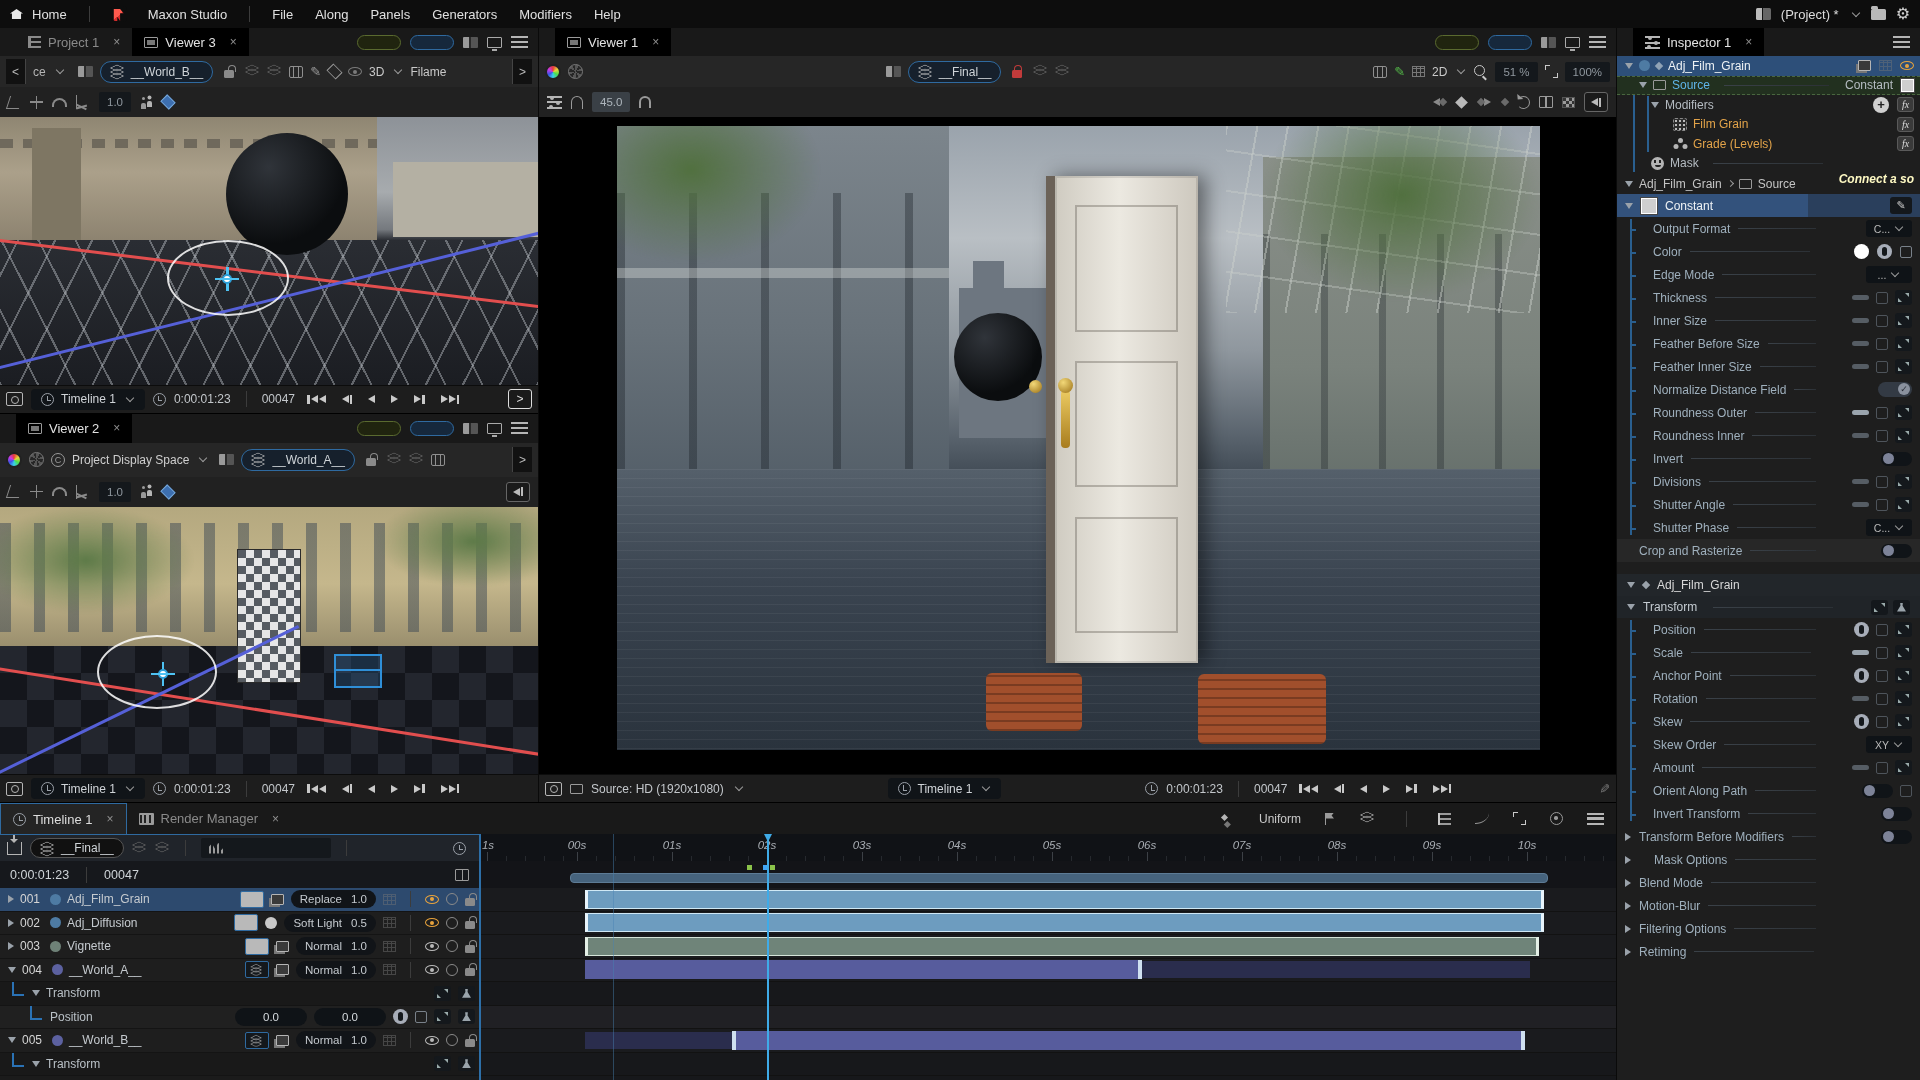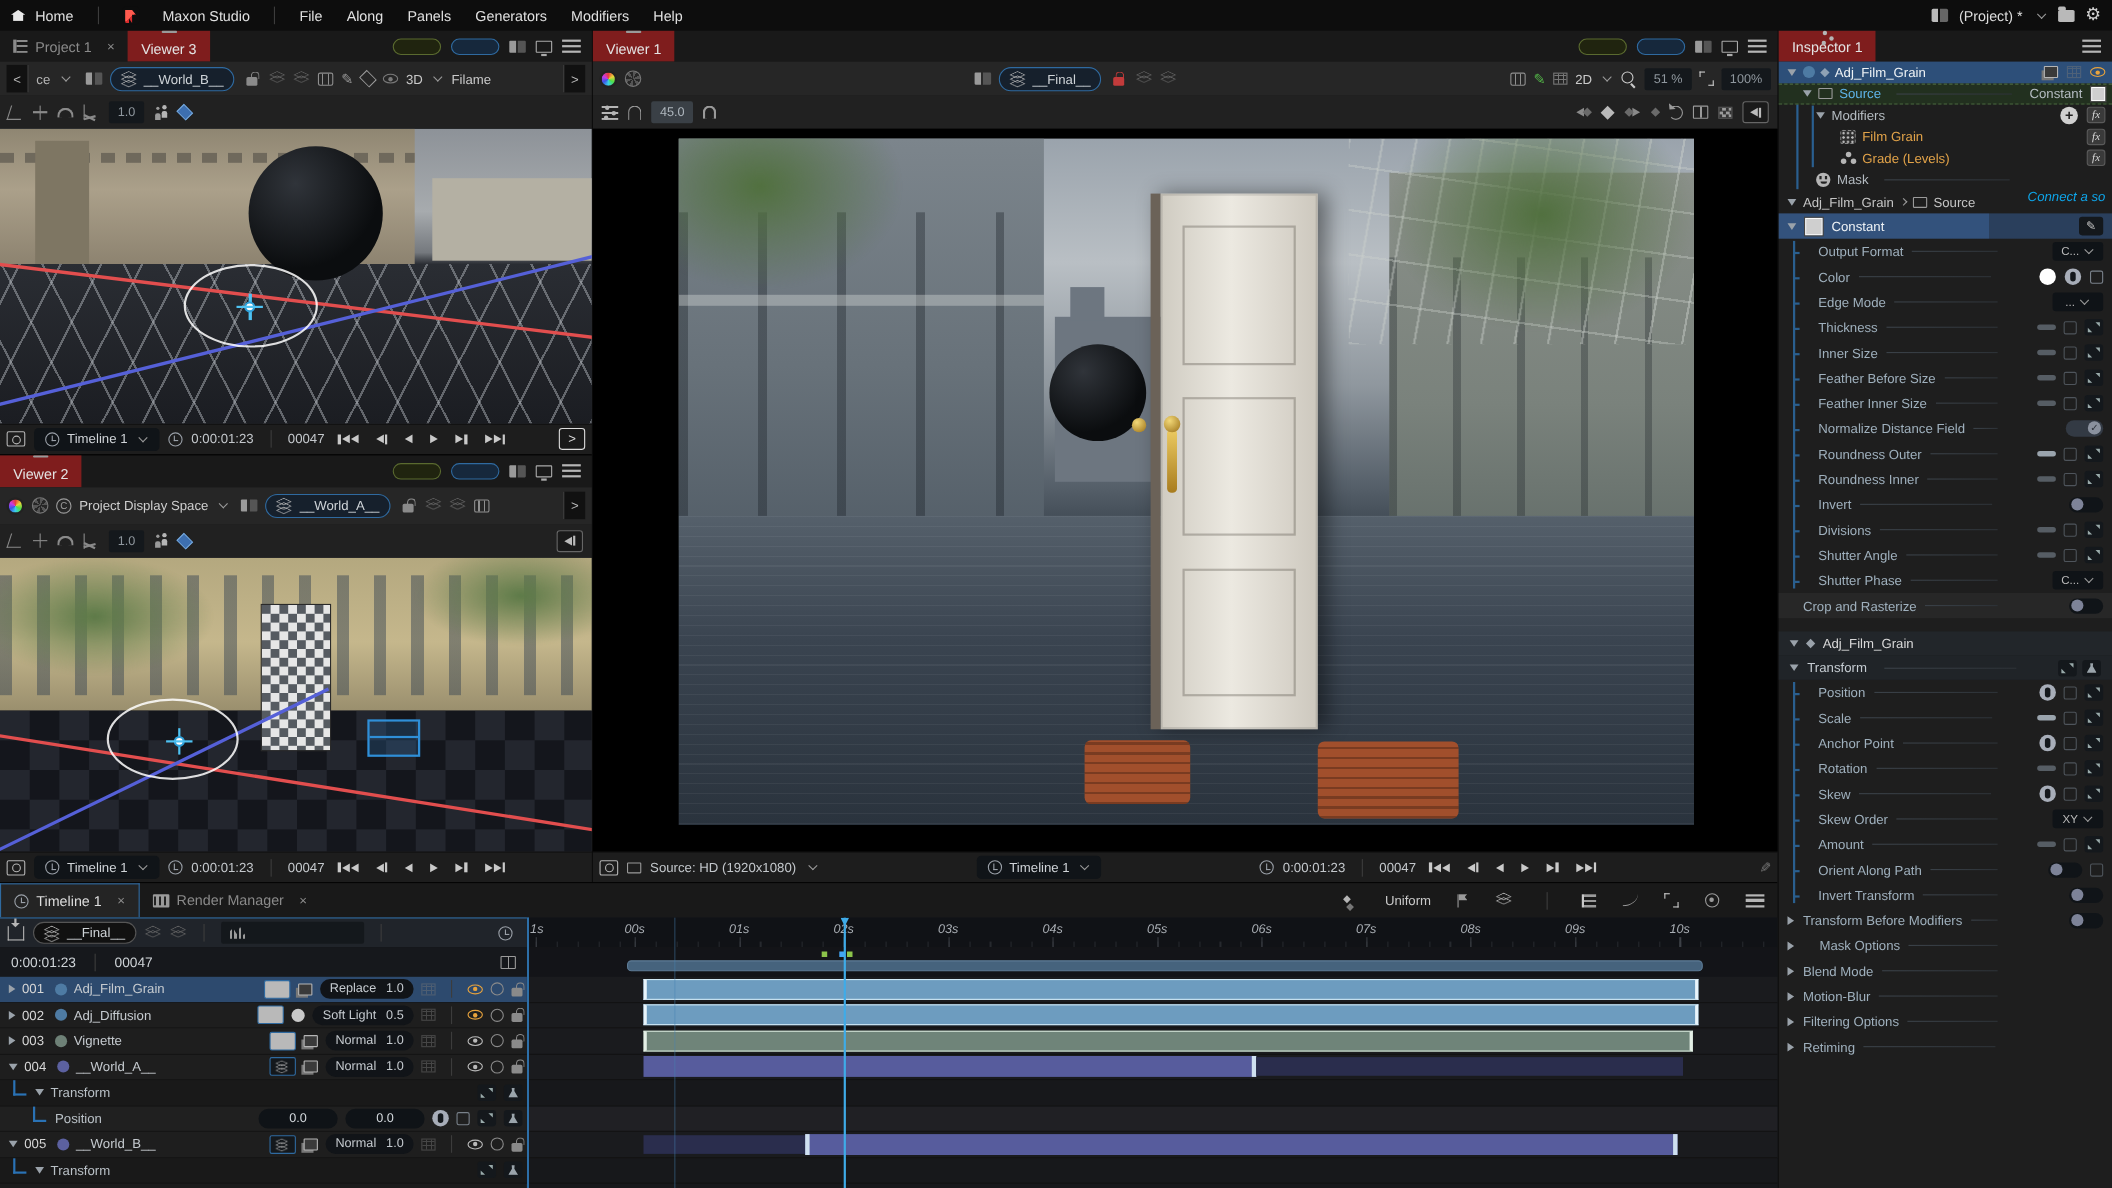--- a/index.html
+++ b/index.html
@@ -83,23 +83,23 @@
   .folder-ic::before{content:"";position:absolute;top:-3px;left:0;width:7px;height:3px;background:#b9b9b9;border-radius:1.5px 1.5px 0 0;}
   .gear-ic{color:#cfcfcf;font-size:16px;line-height:1;}
   
   .main{flex:1;display:flex;min-height:0;}
   .work{width:1616px;display:flex;flex-direction:column;min-width:0;}
   .viewers{flex:1;display:flex;min-height:0;}
   .leftcol{width:539px;display:flex;flex-direction:column;border-right:1px solid #0a0a0a;}
   .centercol{flex:1;display:flex;flex-direction:column;min-width:0;}
   .rightcol{width:304px;background:#1e1e1e;display:flex;flex-direction:column;border-left:1px solid #0a0a0a;}
   
-  .tabrow{height:28px;background:#191919;display:flex;align-items:stretch;flex:none;}
+  .tabrow{height:28px;background:#191919;display:flex;align-items:stretch;flex:none;padding-left:16px;}
   .tab{display:flex;align-items:center;padding:0 12px;color:#8a8a8a;gap:7px;font-size:13px;}
-  .tab.active{background:#7f1d1d;color:#e3e3e3;flex-direction:column;}
+  .tab.active{background:#000000;color:#e3e3e3;}
   .tab.blue-outline{border:1.5px solid #2f6aa0;border-bottom:none;background:#242424;color:#ddd;}
   .tabrow .right{margin-left:auto;display:flex;align-items:center;gap:9px;padding-right:10px;}
   .tabicon{width:14px;height:11px;border:1.5px solid #9a9a9a;border-radius:1px;background:linear-gradient(#777,#777) 2px 2px/8px 5px no-repeat;}
   .listic{width:13px;height:12px;border-left:3px solid #8a8a8a;background:repeating-linear-gradient(#8a8a8a 0 2px,transparent 2px 5px);}
   .slidersic{width:15px;height:13px;background:repeating-linear-gradient(#b5b5b5 0 2px,transparent 2px 5.5px);position:relative;}
   .slidersic::after{content:"";position:absolute;left:3px;top:0;width:4px;height:4px;border-radius:50%;background:#b5b5b5;box-shadow:6px 5px 0 #b5b5b5,-1px 9px 0 #b5b5b5;}
   .filmic{width:15px;height:12px;background:#9a9a9a;border-radius:1px;position:relative;}
   .filmic::after{content:"";position:absolute;inset:2px 1px;background:repeating-linear-gradient(90deg,#222 0 2px,transparent 2px 4.5px);}
   
   .vtb{height:31px;background:#262626;display:flex;align-items:center;padding:0 6px;gap:7px;flex:none;overflow:hidden;white-space:nowrap;}
@@ -217,21 +217,21 @@
   .orangetx{color:var(--orange);}
   .swatch{width:13px;height:13px;background:#cfcfcf;border:1.5px solid #fff;outline:1px solid #444;}
   .plusbtn{width:16px;height:16px;border-radius:50%;background:#d0d0d0;color:#222;font-size:13px;line-height:15px;text-align:center;font-weight:bold;}
   .grainic{width:14px;height:13px;border-radius:2px;background:#2c2c2c;border:1px dashed #888;
      background-image:radial-gradient(#bbb 1px,transparent 1.2px);background-size:4px 4px;}
   .gradeic{width:14px;height:12px;position:relative;}
   .gradeic::before{content:"";position:absolute;left:4.5px;top:0;width:5px;height:5px;border-radius:50%;background:#b5b5b5;box-shadow:-4.5px 6px 0 #b5b5b5,4.5px 6px 0 #b5b5b5;}
   .maskic{width:13px;height:13px;border-radius:50%;background:#b5b5b5;position:relative;}
   .maskic::before{content:"";position:absolute;left:3px;top:3.5px;width:2px;height:2.5px;background:#222;box-shadow:5px 0 0 #222;}
   .maskic::after{content:"";position:absolute;left:3.5px;bottom:2.5px;width:6px;height:2.5px;border-radius:0 0 4px 4px;background:#222;}
-  .connect{font-style:italic;font-weight:normal;color:#0ea5e9;margin-top:32px;}
+  .connect{font-style:italic;font-weight:bold;color:#fef9c3;margin-top:32px;}
   .guideline{position:absolute;width:2px;background:#2a5f8f;}
   .props-h{height:30px;background:#262626;display:flex;align-items:center;gap:9px;padding:0 12px;color:#dadada;font-size:13px;flex:none;margin-top:14px;}
   .propsbars{width:14px;height:13px;background:repeating-linear-gradient(90deg,#b5b5b5 0 2.5px,transparent 2.5px 5.8px);position:relative;}
   .crumb{height:21px;display:flex;align-items:center;gap:6px;padding:0 8px;color:#c5c5c5;flex:none;}
   .crumbchev{width:5px;height:5px;border-right:1.7px solid #9a9a9a;border-top:1.7px solid #9a9a9a;transform:rotate(45deg);}
   .constrow{height:23px;background:linear-gradient(90deg,#33527c 0 63%,#2a3f5c 63%);display:flex;align-items:center;gap:8px;padding:0 8px;color:#eef2f5;flex:none;}
   .penbtn{width:22px;height:17px;border-radius:3px;background:#14181c;color:#c9c9c9;font-size:11px;display:inline-flex;align-items:center;justify-content:center;}
   .prow{height:23px;display:flex;align-items:center;padding:0 8px 0 0;flex:none;color:#9fb0bd;position:relative;}
   .prow .lbl{margin-left:36px;}
   .prow.wide .lbl{margin-left:22px;}

